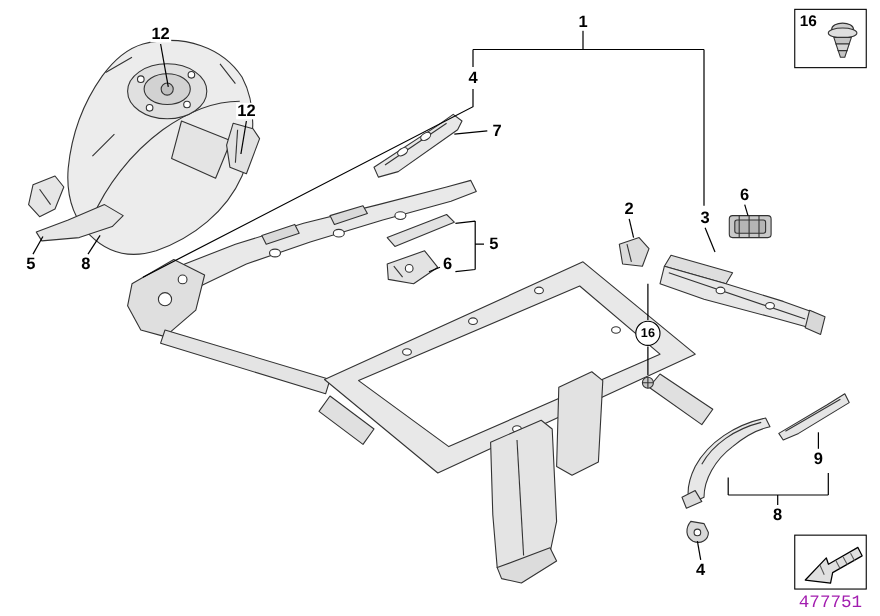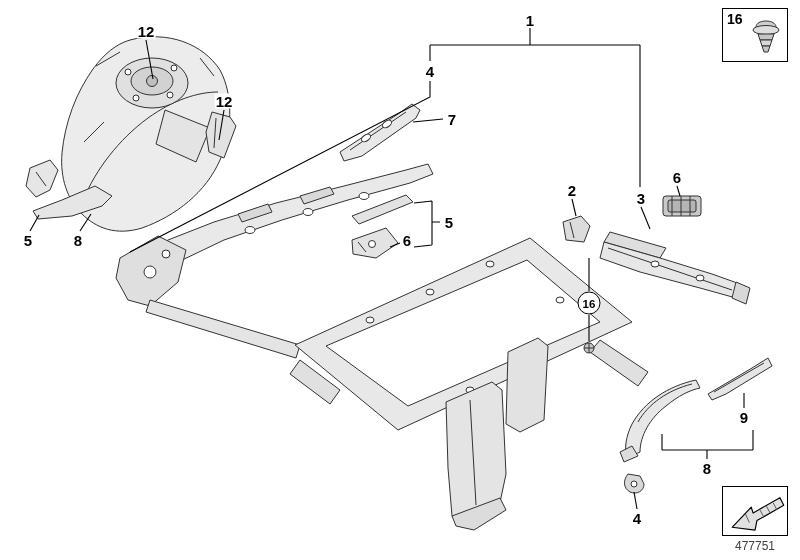--- a/index.html
+++ b/index.html
@@ -17,21 +17,21 @@
     display:flex; align-items:center; justify-content:center;
     font-weight:bold; font-size:11.5px; background:#fff; cursor:pointer;
   }
   .legend-box { position:absolute; border:1.6px solid #000; background:#fff; }
   .legend-box .legend-label { position:absolute; left:4px; top:2px; font-weight:bold; font-size:14px; }
   .legend-box svg { position:absolute; }
   .grommet-box svg { right:3px; top:6px; }
   .arrow-box svg { left:2px; top:3px; }
   .diagram-number {
     position:absolute; left:722px; top:539px; width:66px;
-    text-align:center; font-size:12px; color:#404040;
+    text-align:center; font-size:16px; color:#a21caf;font-family:Liberation Mono, monospace;
   }
 </style>
 </head>
 <body>
 
 <div class="stage">
 
   <svg class="art" width="800" height="560" viewBox="0 0 800 560">
 
     <g stroke="#333" stroke-width="1" fill="#ececec" stroke-linejoin="round">

